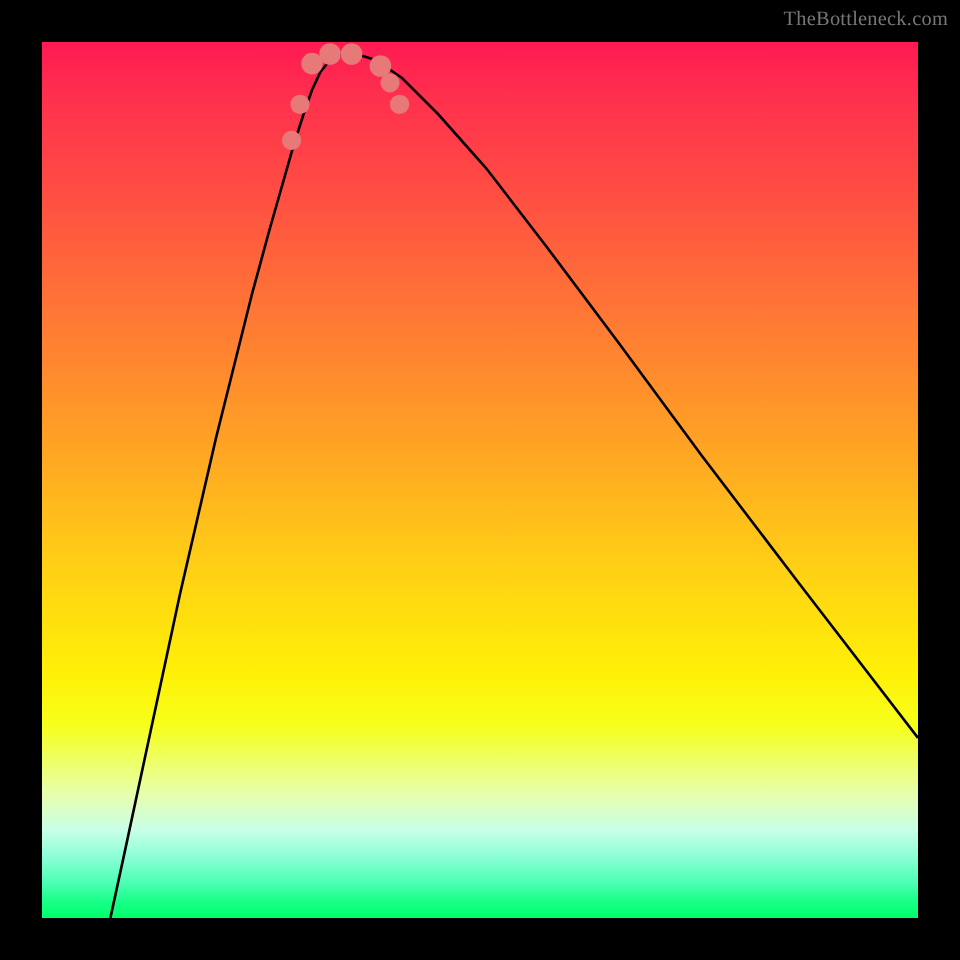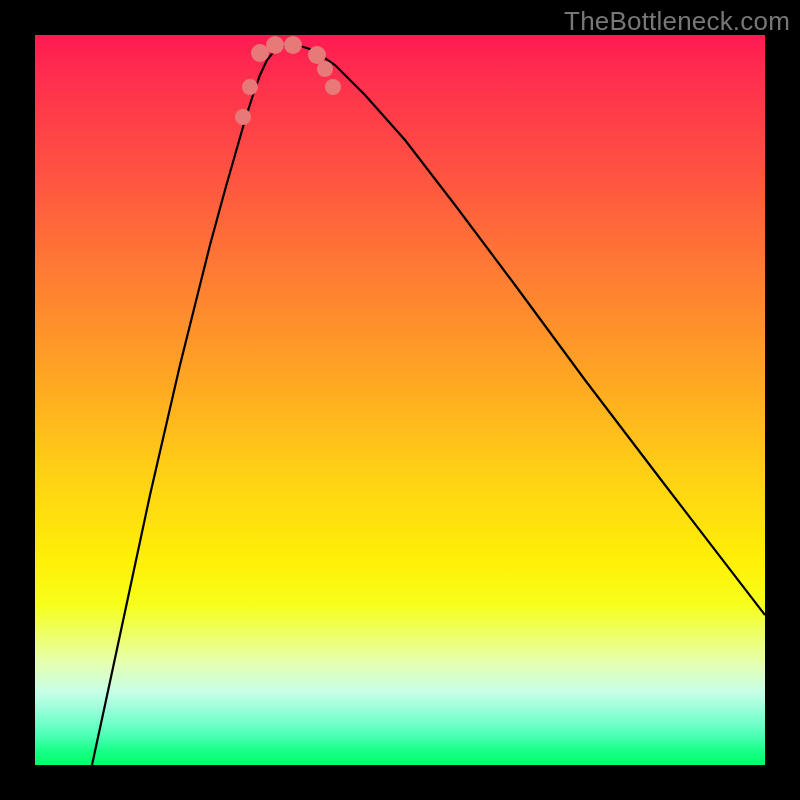--- a/index.html
+++ b/index.html
@@ -49,22 +49,22 @@
   svg.curve {
     position: absolute;
     inset: 0;
     width: 730px;
     height: 730px;
   }
   .watermark {
     position: absolute;
     top: 6px;
     right: 10px;
-    font-family: Liberation Sans, sans-serif;
-    font-size: 26px;
+    font-family: Liberation Serif, serif;
+    font-size: 17px;
     color: #777;
     letter-spacing: 0.2px;
     user-select: none;
   }
 </style>
 </head>
 <body>
 
 <div class="frame">
   <div class="plot">

